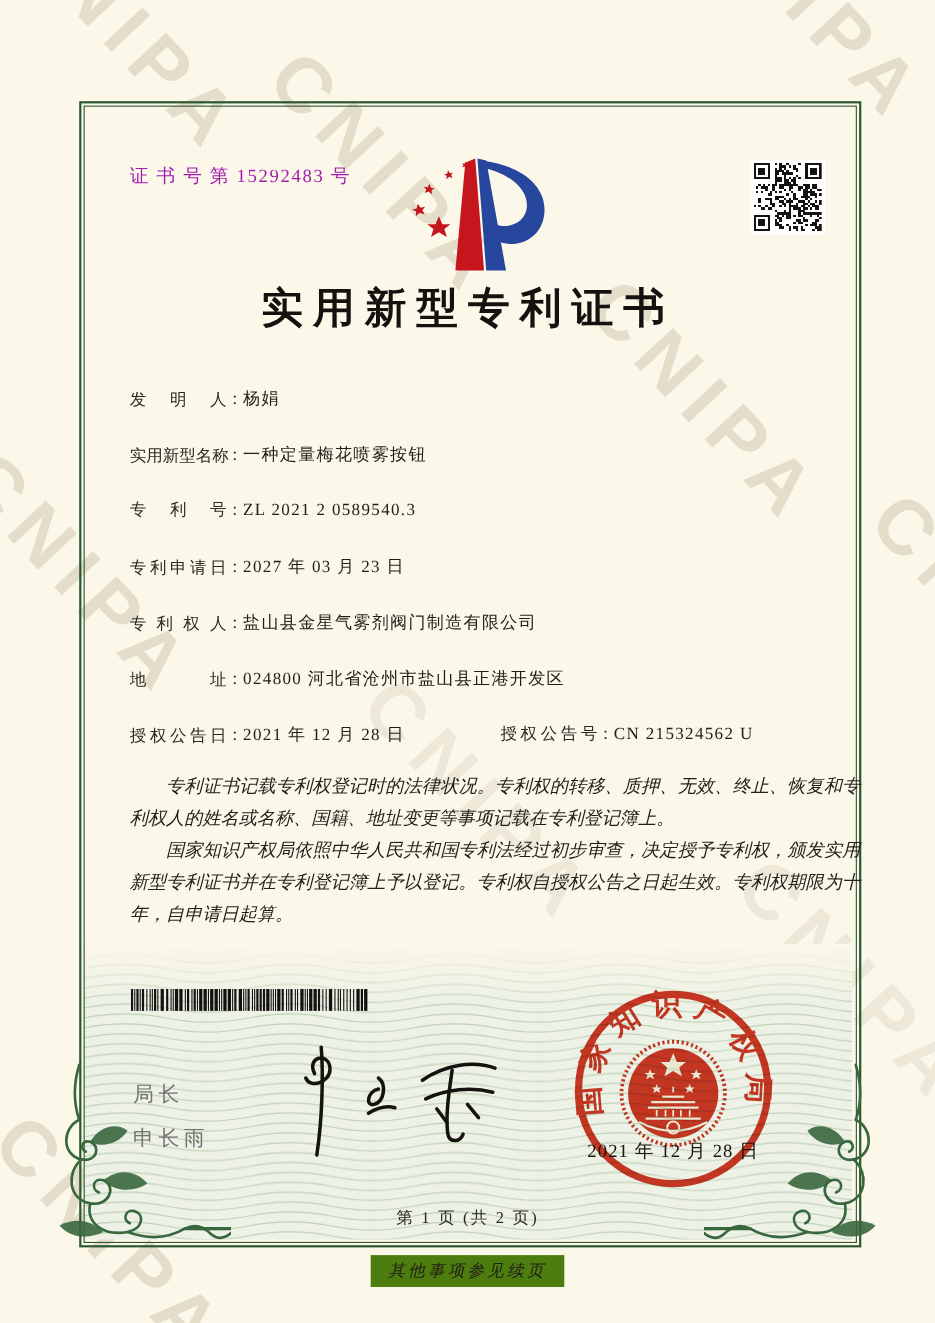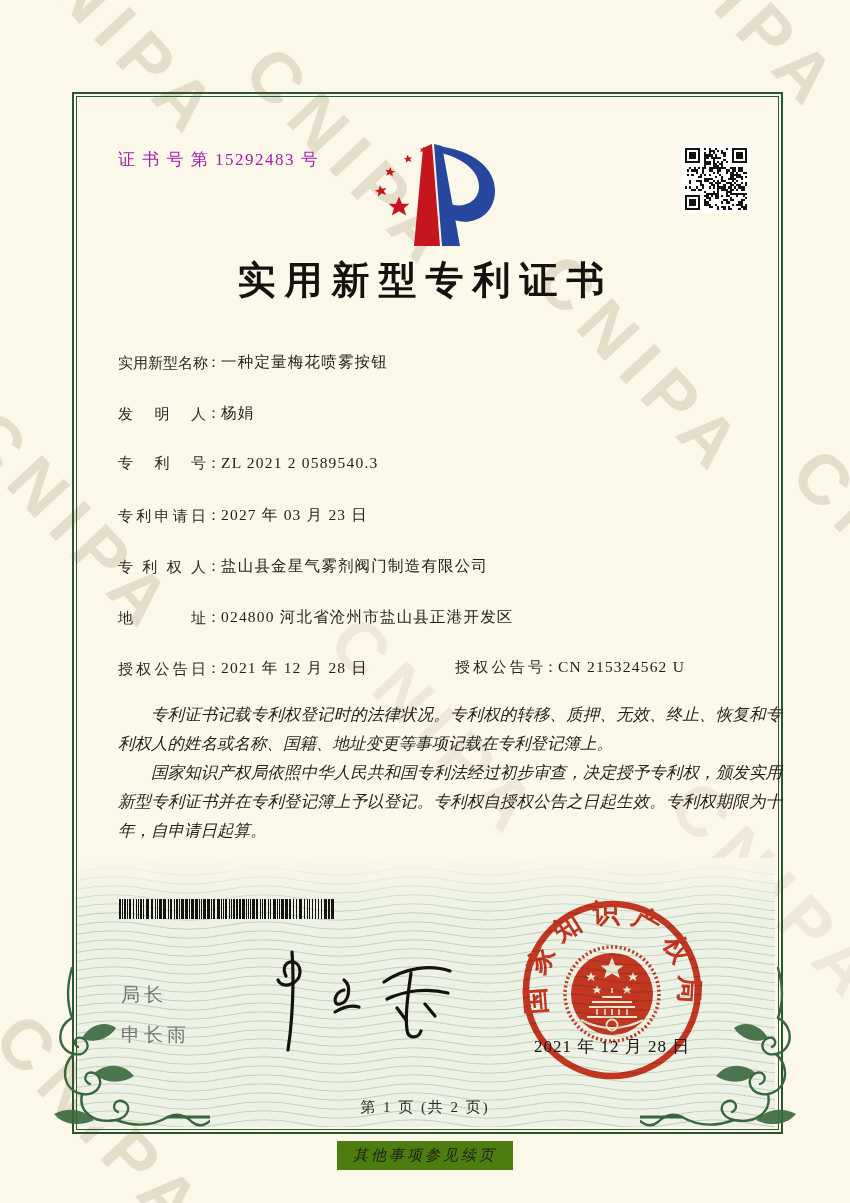--- a/index.html
+++ b/index.html
@@ -433,24 +433,24 @@
           <rect x="27" y="28" width="1" height="1"></rect>
           <rect x="28" y="28" width="1" height="1"></rect>
         </g>
     </svg>
   </div>
 
   <div class="title">实用新型专利证书</div>
 
   <div class="fields">
     <div class="f-row">
-      <span class="f-label">实用新型名称</span><span class="f-colon">：</span><span class="f-value">一种定量梅花喷雾按钮</span>
+      <span class="f-label">发明人</span><span class="f-colon">：</span><span class="f-value">杨娟</span>
     </div>
     <div class="f-row">
-      <span class="f-label">发明人</span><span class="f-colon">：</span><span class="f-value">杨娟</span>
+      <span class="f-label">实用新型名称</span><span class="f-colon">：</span><span class="f-value">一种定量梅花喷雾按钮</span>
     </div>
     <div class="f-row">
       <span class="f-label">专利号</span><span class="f-colon">：</span><span class="f-value">ZL 2021 2 0589540.3</span>
     </div>
     <div class="f-row">
       <span class="f-label">专利申请日</span><span class="f-colon">：</span><span class="f-value">2027 年 03 月 23 日</span>
     </div>
     <div class="f-row">
       <span class="f-label">专利权人</span><span class="f-colon">：</span><span class="f-value">盐山县金星气雾剂阀门制造有限公司</span>
     </div>

